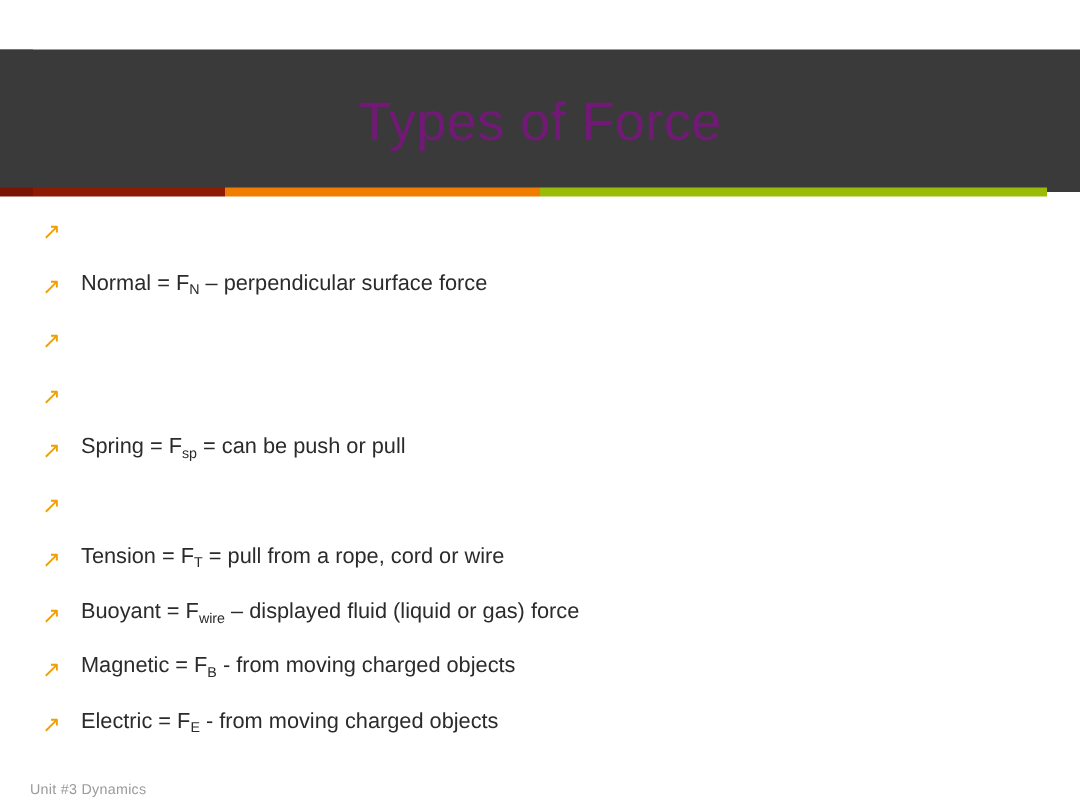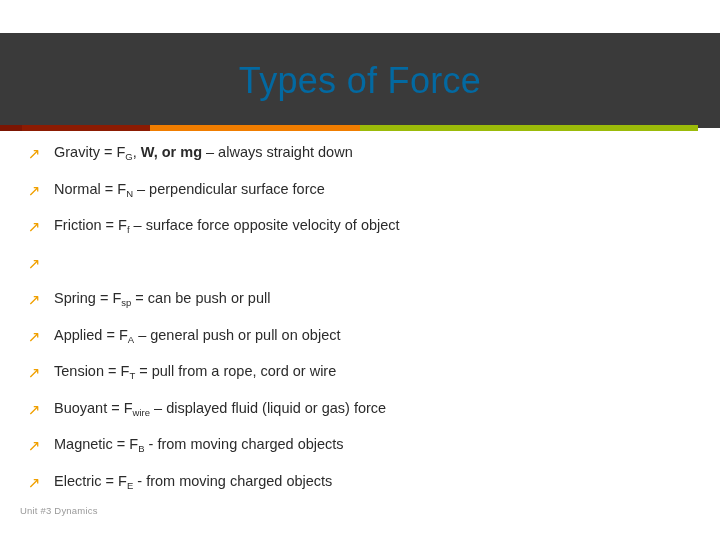--- a/index.html
+++ b/index.html
@@ -40,21 +40,21 @@
   }
   .header-title {
     position: absolute;
     left: 22px;
     top: 33px;
     width: 676px;
     height: 95px;
     display: flex;
     align-items: center;
     justify-content: center;
-    color: #0369a1;
+    color: #701a75;
     font-size: 36px;
     font-weight: normal;
     letter-spacing: 0.3px;
     font-family: "Liberation Sans", sans-serif;
   }
 
   
   .accent-stripe {
     position: absolute;
     left: 0;
@@ -104,21 +104,21 @@
     vertical-align: baseline;
     position: relative;
     top: 3px;
   }
   .b { font-weight: bold; }
 
   
   .footer {
     position: absolute;
     left: 20px;
-    bottom: 24px;
+    bottom: 8px;
     font-size: 9.5px;
     color: #9a9a9a;
     letter-spacing: 0.2px;
     font-family: "Liberation Sans", sans-serif;
     text-align: right;
   }
 </style>
 </head>
 <body>
 
@@ -131,40 +131,37 @@
   <div class="accent-stripe">
     <div class="accent-seg seg-dark-red"></div>
     <div class="accent-seg seg-red"></div>
     <div class="accent-seg seg-orange"></div>
     <div class="accent-seg seg-green"></div>
   </div>
 
   <div class="bullets">
       <div class="bullet-row">
         <span class="bullet-icon">↗</span>
-        <span class="bullet-text">Gravity = F<sub>G</sub>, <span class="b">W, or mg</span> – always straight down</span>
       </div>
       <div class="bullet-row">
         <span class="bullet-icon">↗</span>
         <span class="bullet-text">Normal = F<sub>N</sub> – perpendicular surface force</span>
       </div>
       <div class="bullet-row">
         <span class="bullet-icon">↗</span>
-        <span class="bullet-text">Friction = F<sub>f</sub> – surface force opposite velocity of object</span>
       </div>
       <div class="bullet-row">
         <span class="bullet-icon">↗</span>
       </div>
       <div class="bullet-row">
         <span class="bullet-icon">↗</span>
         <span class="bullet-text">Spring = F<sub>sp</sub> = can be push or pull</span>
       </div>
       <div class="bullet-row">
         <span class="bullet-icon">↗</span>
-        <span class="bullet-text">Applied = F<sub>A</sub> – general push or pull on object</span>
       </div>
       <div class="bullet-row">
         <span class="bullet-icon">↗</span>
         <span class="bullet-text">Tension = F<sub>T</sub> = pull from a rope, cord or wire</span>
       </div>
       <div class="bullet-row">
         <span class="bullet-icon">↗</span>
         <span class="bullet-text">Buoyant = F<sub>wire</sub> – displayed fluid (liquid or gas) force</span>
       </div>
       <div class="bullet-row">

